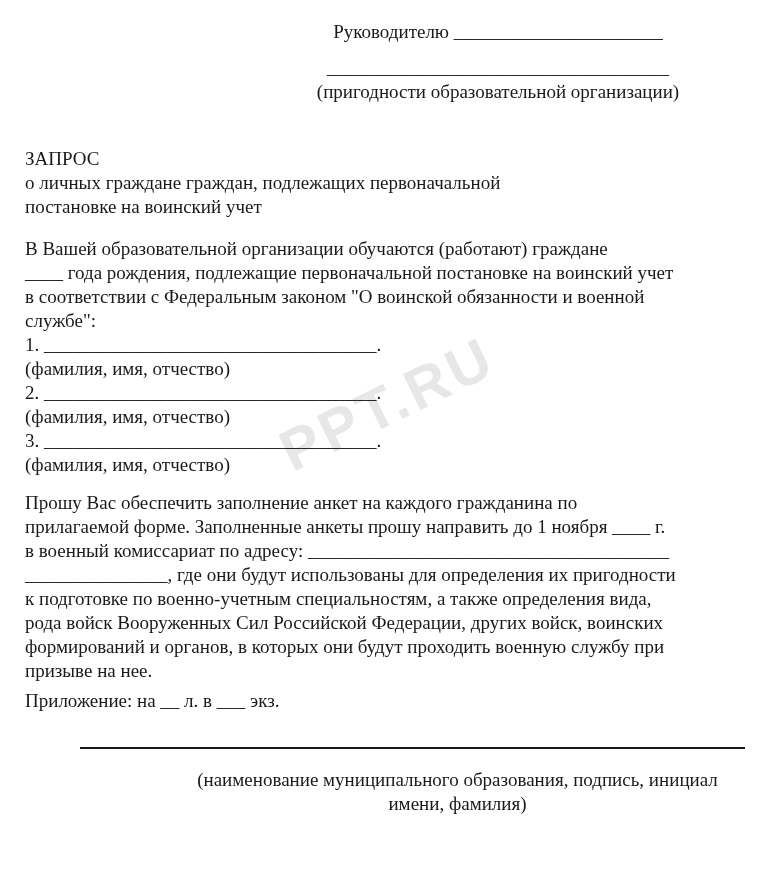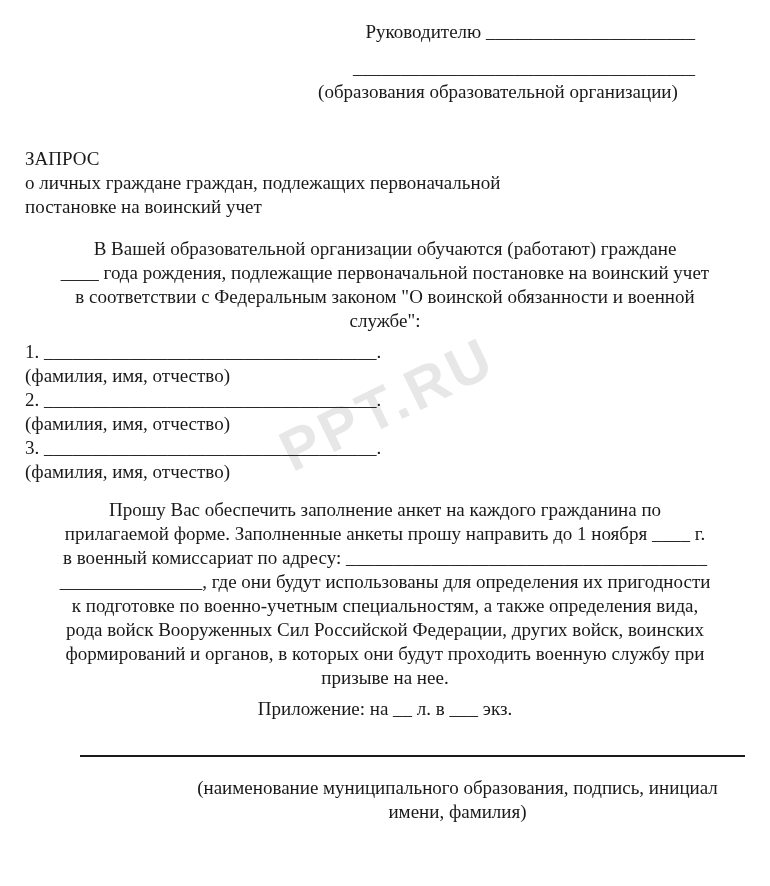--- a/index.html
+++ b/index.html
@@ -28,24 +28,24 @@
     transform-origin: 50% 50%;
     white-space: nowrap;
     user-select: none;
   }
   .content {
     position: relative;
     z-index: 1;
     padding: 20px 25px 0 25px;
   }
   .pre { white-space: pre-line; }
-  p { margin: 7px; text-align: center; }
+  p { margin: 0; }
 
   .header-block { width: 394px; margin-left: auto; margin-right: 50px; }
-  .header-block .right-line { text-align: right; white-space: nowrap; }
+  .header-block .right-line { text-align: center; white-space: nowrap; }
   .header-block .blank-line { margin-top: 12px; }
   .header-block .caption { text-align: center; margin-top: 0; white-space: nowrap; }
 
   .title-block { margin-top: 43px; text-align: left; padding-right: 55px; }
   .title-block .title { }
   .title-block .subtitle { }
 
   .intro { margin-top: 18px; }
   .persons { margin: 0; }
   .request { margin-top: 14px; }
@@ -66,21 +66,21 @@
 
 <div class="page">
 
   <div class="watermark">PPT.RU</div>
 
   <div class="content">
 
     <div class="header-block">
       <div class="right-line">Руководителю ______________________</div>
       <div class="right-line blank-line">____________________________________</div>
-      <div class="caption">(образования образовательной организации)</div>
+      <div class="caption">(пригодности образовательной организации)</div>
     </div>
 
     <div class="title-block">
       <div class="title">ЗАПРОС</div>
       <div class="subtitle pre">о личных граждане граждан, подлежащих первоначальной
 постановке на воинский учет</div>
     </div>
 
     <p class="intro pre">В Вашей образовательной организации обучаются (работают) граждане
 ____ года рождения, подлежащие первоначальной постановке на воинский учет

